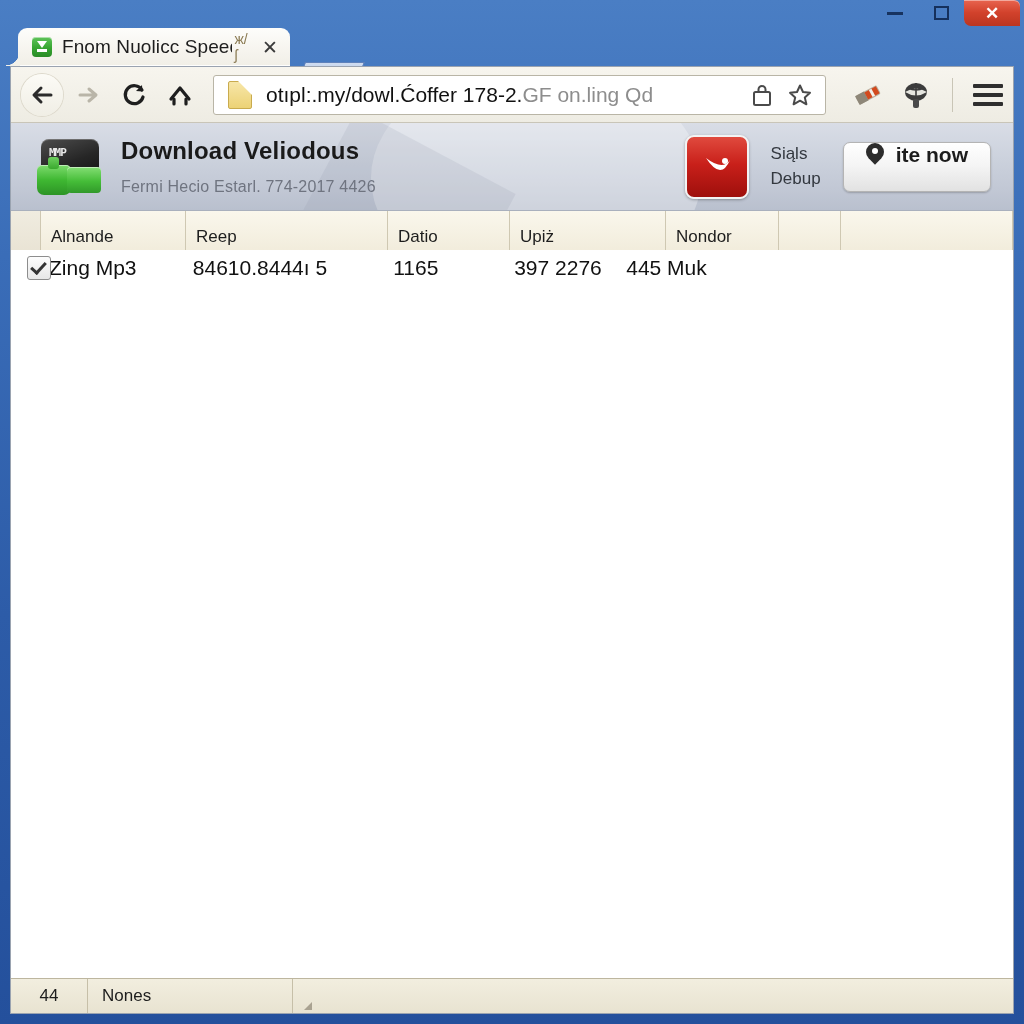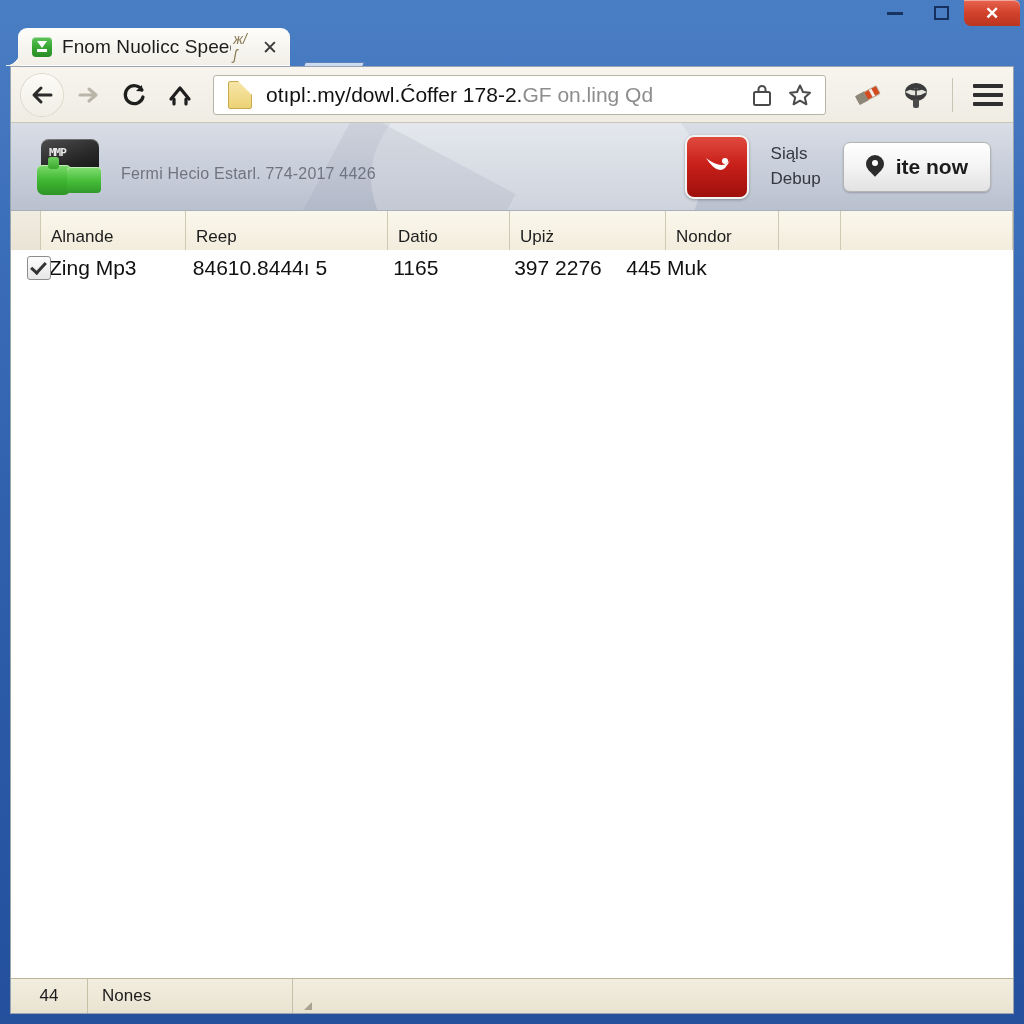--- a/index.html
+++ b/index.html
@@ -59,21 +59,21 @@
     border-top:7px solid #fff;
   }
   .favicon:before{
     content:"";position:absolute;left:50%;top:12px;transform:translateX(-50%);
     width:10px;height:3px;background:#fff;
   }
   .tab-title{
     font-size:19px;color:#1d1d1d;white-space:nowrap;overflow:hidden;flex:1 1 auto;
     letter-spacing:.1px;
   }
-  .tab-badge{font-size:14px;color:#8a7a52;margin:0 8px 0 2px;font-style:italic;}
+  .tab-badge{font-size:14px;color:#8a7a52;margin:0 8px 0 2px;}
   .tab-close{font-size:19px;color:#3a3a3a;padding:0 4px;cursor:default;}
   .newtab{
     position:absolute;left:300px;top:36px;width:58px;height:26px;
     background:linear-gradient(180deg,#cfdcf0 0%,#a9bfe2 100%);
     border:1px solid #5f81bb;
     transform:skewX(-20deg);
     border-bottom:none;
   }
 
   
@@ -167,21 +167,21 @@
   .banner-right{display:flex;align-items:center;gap:22px;z-index:2;flex:0 0 auto;}
   .red-tile{
     width:60px;height:60px;border-radius:9px;
     background:linear-gradient(180deg,#e04a3e 0%,#c9201a 45%,#9e0f0c 100%);
     border:2px solid #f3f3f3;box-shadow:0 1px 3px rgba(0,0,0,.3);
     display:flex;align-items:center;justify-content:center;
   }
   .red-tile svg{display:block;}
   .tile-label{font-size:17px;color:#33383f;line-height:1.45;}
   .cta-btn{
-    display:flex;align-items:center;gap:12px;height:48px;padding:0 22px;
+    display:flex;align-items:flex-start;gap:12px;height:48px;padding:0 22px;
     background:linear-gradient(180deg,#ffffff 0%,#f4f4f4 48%,#e2e2e2 100%);
     border:1px solid #b4b4b4;border-radius:7px;
     box-shadow:0 1px 2px rgba(0,0,0,.22), inset 0 1px 0 #fff;cursor:default;
   }
   .pin{width:18px;height:24px;position:relative;flex:0 0 auto;}
   .pin:before{
     content:"";position:absolute;left:0;top:0;width:18px;height:18px;border-radius:50% 50% 50% 0;
     transform:rotate(-45deg);background:#2c2c2c;
   }
   .pin:after{content:"";position:absolute;left:6px;top:5px;width:6px;height:6px;border-radius:50%;background:#fff;}
@@ -321,20 +321,21 @@
 
     <div class="banner">
       <div class="banner-logo">
         <div class="logo-case">
             <span>MMP</span>
           </div>
         <div class="logo-a"></div>
         <div class="logo-b"></div>
       </div>
       <div class="banner-text">
+        <div class="banner-title">Download Veliodous</div>
         <div class="banner-sub">Fermi Hecio Estarl. 774-2017 4426</div>
       </div>
       <div class="banner-right">
         <div class="red-tile">
           <svg width="40" height="40" viewBox="0 0 40 40">
             <path d="M9 11 Q24 34 33 13 Q26 24 9 11 Z" fill="#fff"></path>
             <circle cx="28" cy="14" r="3" fill="#fff"></circle>
           </svg>
         </div>
         <div class="tile-label">

